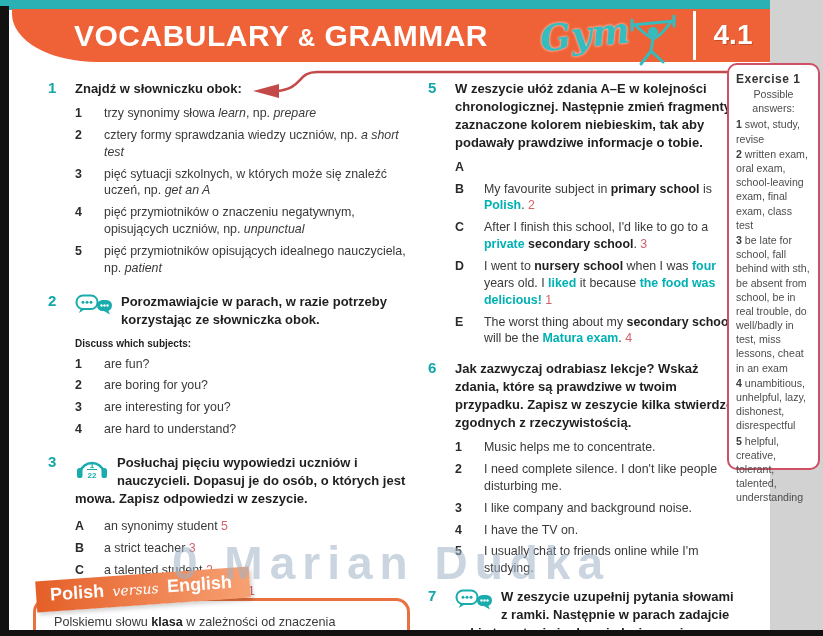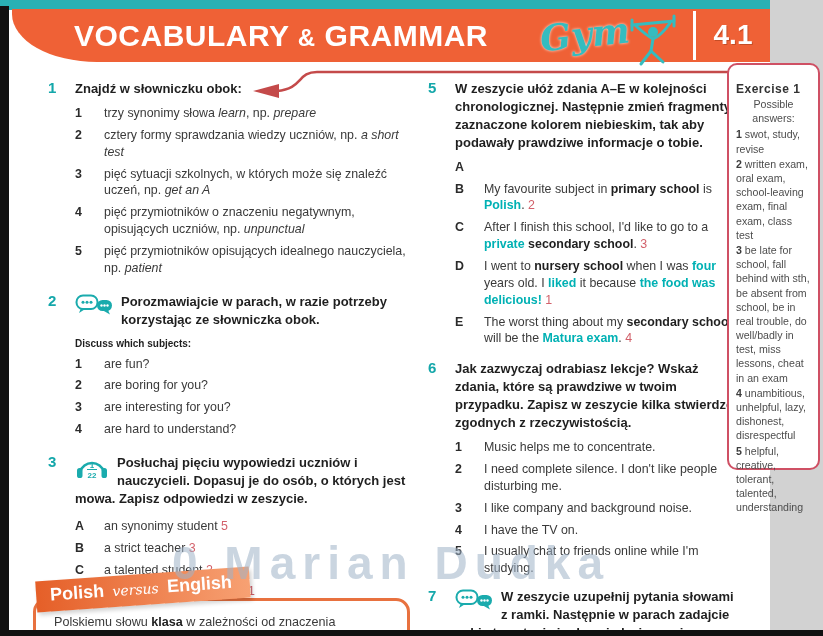--- a/index.html
+++ b/index.html
@@ -42,21 +42,21 @@
   .col-left  { position:absolute; left:75px;  top:80px; width:342px; z-index:4; }
   .col-right { position:absolute; left:455px; top:80px; width:287px; z-index:4; }
 
   .icon-float { float:left; margin:1px 8px 0 0; }
 
   
   .red-arrow { position:absolute; left:239px; top:64px; z-index:4; }
 
   
   .sidebar { position:absolute; left:727px; top:63px; width:93px; height:407px; background:#fff;
-             border:2.5px solid #cf5064; border-radius:10px; padding:16px 7px; z-index:6;
+             border:2.5px solid #cf5064; border-radius:10px; padding:6px 7px; z-index:6;
              font-size:10.6px; line-height:1.34; color:#4d4d4d; }
   .sidebar-title { font-weight:bold; font-size:12px; color:#333; letter-spacing:0.5px; }
   .sidebar-sub { margin-bottom:2px;text-align:center; }
   .sb-entry { margin-bottom:1px; }
   .sb-entry b { color:#3c3c3c; }
 
   
   .pve-box { position:absolute; left:33px; top:598px; width:377px; height:60px; border:3px solid #e8713f;
              border-radius:14px; z-index:4; background:#fff; padding:14px 0 0 18px; }
   .pve-text { font-size:12.6px; color:#3a3a3a; }

